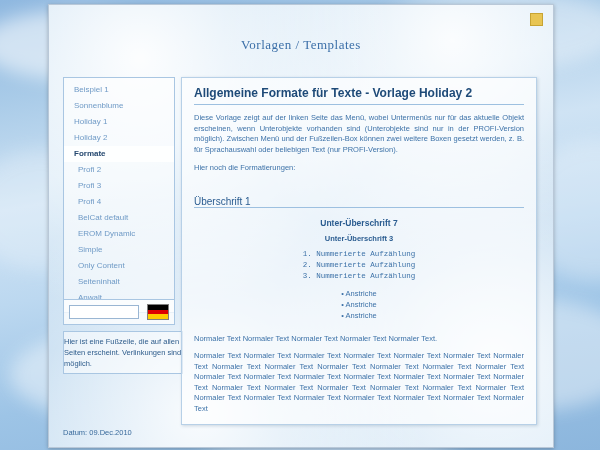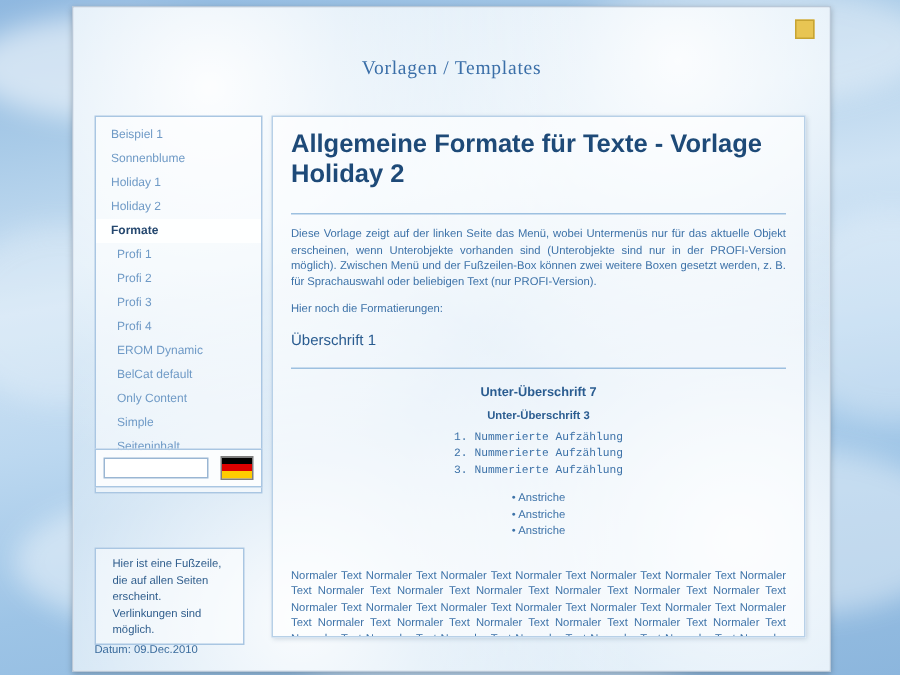--- a/index.html
+++ b/index.html
@@ -141,29 +141,28 @@
     height: 14px;
     border: 1px solid #7f7f7f;
     background: linear-gradient(to bottom, #000 0 33%, #d00 33% 66%, #fc0 66% 100%);
   }
 
   
   .footer-note {
     position: absolute;
     left: 14px;
     top: 326px;
-    width: 100px;
+    width: 120px;
     font-size: 7.5px;
     line-height: 11px;
     color: #2f5d8c;
     background: rgba(255,255,255,0.55);
     border: 1px solid #a9c6e2;
-    padding: 4px 11px;
+    padding: 4px 0;
     box-sizing: border-box;
-    margin-top: 34px;
   }
   .date-line {
     position: absolute;
     left: 14px;
     bottom: 10px;
     font-size: 7.5px;
     color: #3a6b9c;
   }
 
   
@@ -175,39 +174,39 @@
     height: 348px;
     background: rgba(255,255,255,0.62);
     border: 1px solid #b7d0e7;
     box-shadow: 1px 1px 3px rgba(80,110,140,0.25);
     padding: 8px 12px;
     box-sizing: border-box;
     overflow: hidden;
   }
   .main h1 {
     margin: 0 0 8px 0;
-    font-size: 17px;
+    font-size: 12px;
     color: #1e4a78;
     font-weight: bold;
     border-bottom: 1px solid #9dc0e0;
-    padding-bottom: 16px;
+    padding-bottom: 4px;
   }
   .main p {
     margin: 0 0 8px 0;
     font-size: 7.5px;
     line-height: 10.5px;
     color: #3d72a8;
     text-align: justify;
   }
   .h2 {
     font-size: 10px;
     color: #2a5c90;
-    margin: 10px 0 4px 0;
+    margin: 22px 0 4px 0;
     border-bottom: 1px solid #9dc0e0;
-    padding-bottom: 12px;
+    padding-bottom: 0;
   }
   .h3 {
     font-size: 8.5px;
     color: #2a5c90;
     font-weight: bold;
     text-align: center;
     margin: 10px 0 4px 0;
   }
   .h4 {
     font-size: 7.5px;
@@ -258,28 +257,27 @@
     <div class="header-icon"></div>
 
     <div class="site-title">Vorlagen / Templates</div>
 
     <div class="menu">
       <div class="menu-item">Beispiel 1</div>
       <div class="menu-item">Sonnenblume</div>
       <div class="menu-item">Holiday 1</div>
       <div class="menu-item">Holiday 2</div>
       <div class="menu-item active">Formate</div>
-      <div class="menu-item menu-sub">Profi 1</div>
       <div class="menu-item menu-sub">Profi 2</div>
       <div class="menu-item menu-sub">Profi 3</div>
       <div class="menu-item menu-sub">Profi 4</div>
+      <div class="menu-item menu-sub">BelCat default</div>
       <div class="menu-item menu-sub">EROM Dynamic</div>
-      <div class="menu-item menu-sub">BelCat default</div>
+      <div class="menu-item menu-sub">Simple</div>
       <div class="menu-item menu-sub">Only Content</div>
-      <div class="menu-item menu-sub">Simple</div>
       <div class="menu-item menu-sub">Seiteninhalt</div>
       <div class="menu-item menu-sub">Anwalt</div>
     </div>
 
     <div class="searchbox">
       <div class="search-input"></div>
       <div class="flag"></div>
     </div>
 
     <div class="footer-note">Hier ist eine Fußzeile, die auf allen Seiten erscheint. Verlinkungen sind möglich.</div>
@@ -300,18 +298,19 @@
         <li>Nummerierte Aufzählung</li>
       </ol>
 
       <ul>
         <li>Anstriche</li>
         <li>Anstriche</li>
         <li>Anstriche</li>
       </ul>
 
       <div class="spacer-sm"></div>
+      <div class="body-block">Normaler Text Normaler Text Normaler Text Normaler Text Normaler Text.</div>
       <div class="spacer-sm"></div>
       <div class="body-block">Normaler Text Normaler Text Normaler Text Normaler Text Normaler Text Normaler Text Normaler Text Normaler Text Normaler Text Normaler Text Normaler Text Normaler Text Normaler Text Normaler Text Normaler Text Normaler Text Normaler Text Normaler Text Normaler Text Normaler Text Normaler Text Normaler Text Normaler Text Normaler Text Normaler Text Normaler Text Normaler Text Normaler Text Normaler Text Normaler Text Normaler Text Normaler Text Normaler Text</div>
     </div>
 
   </div>
 </div>
 
 </body></html>

